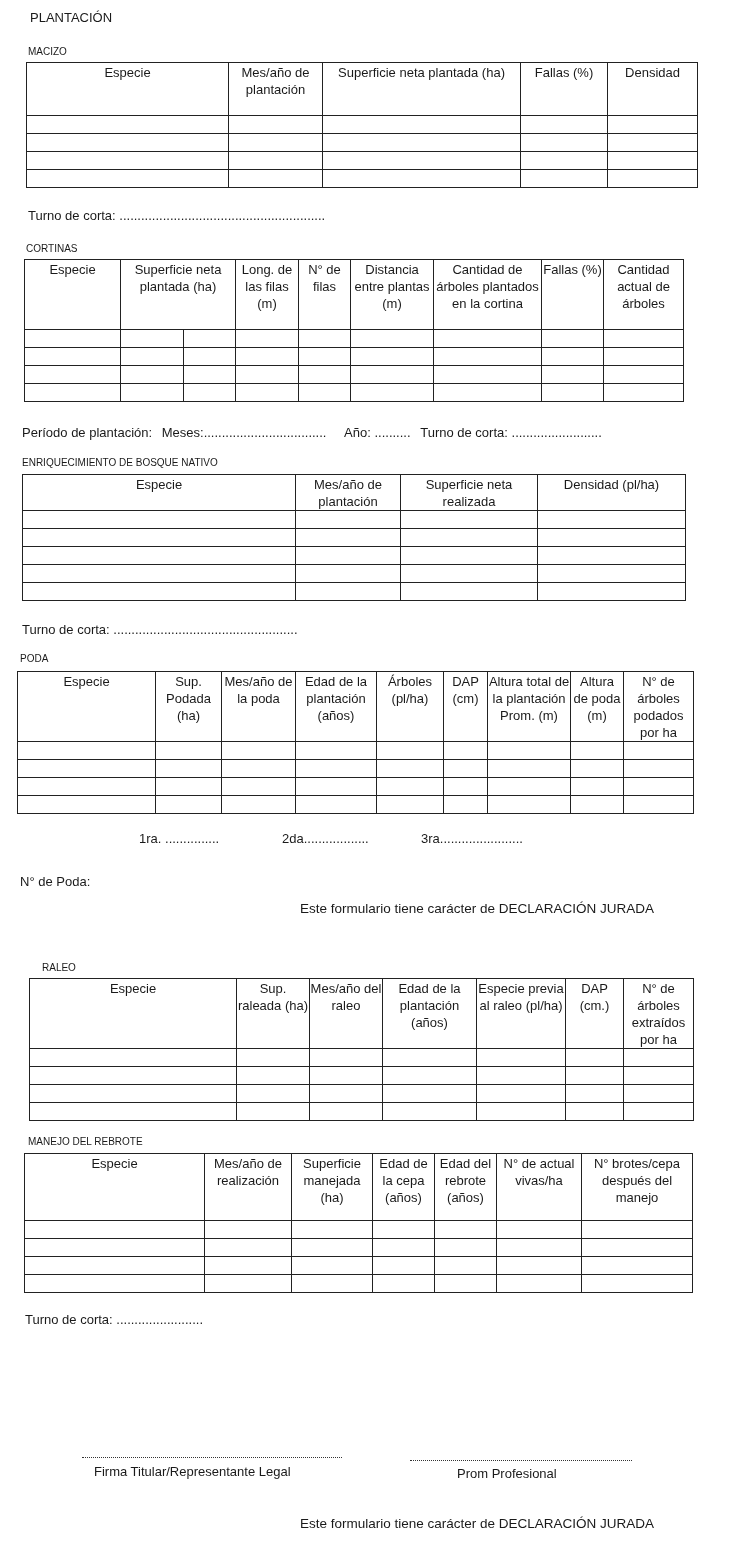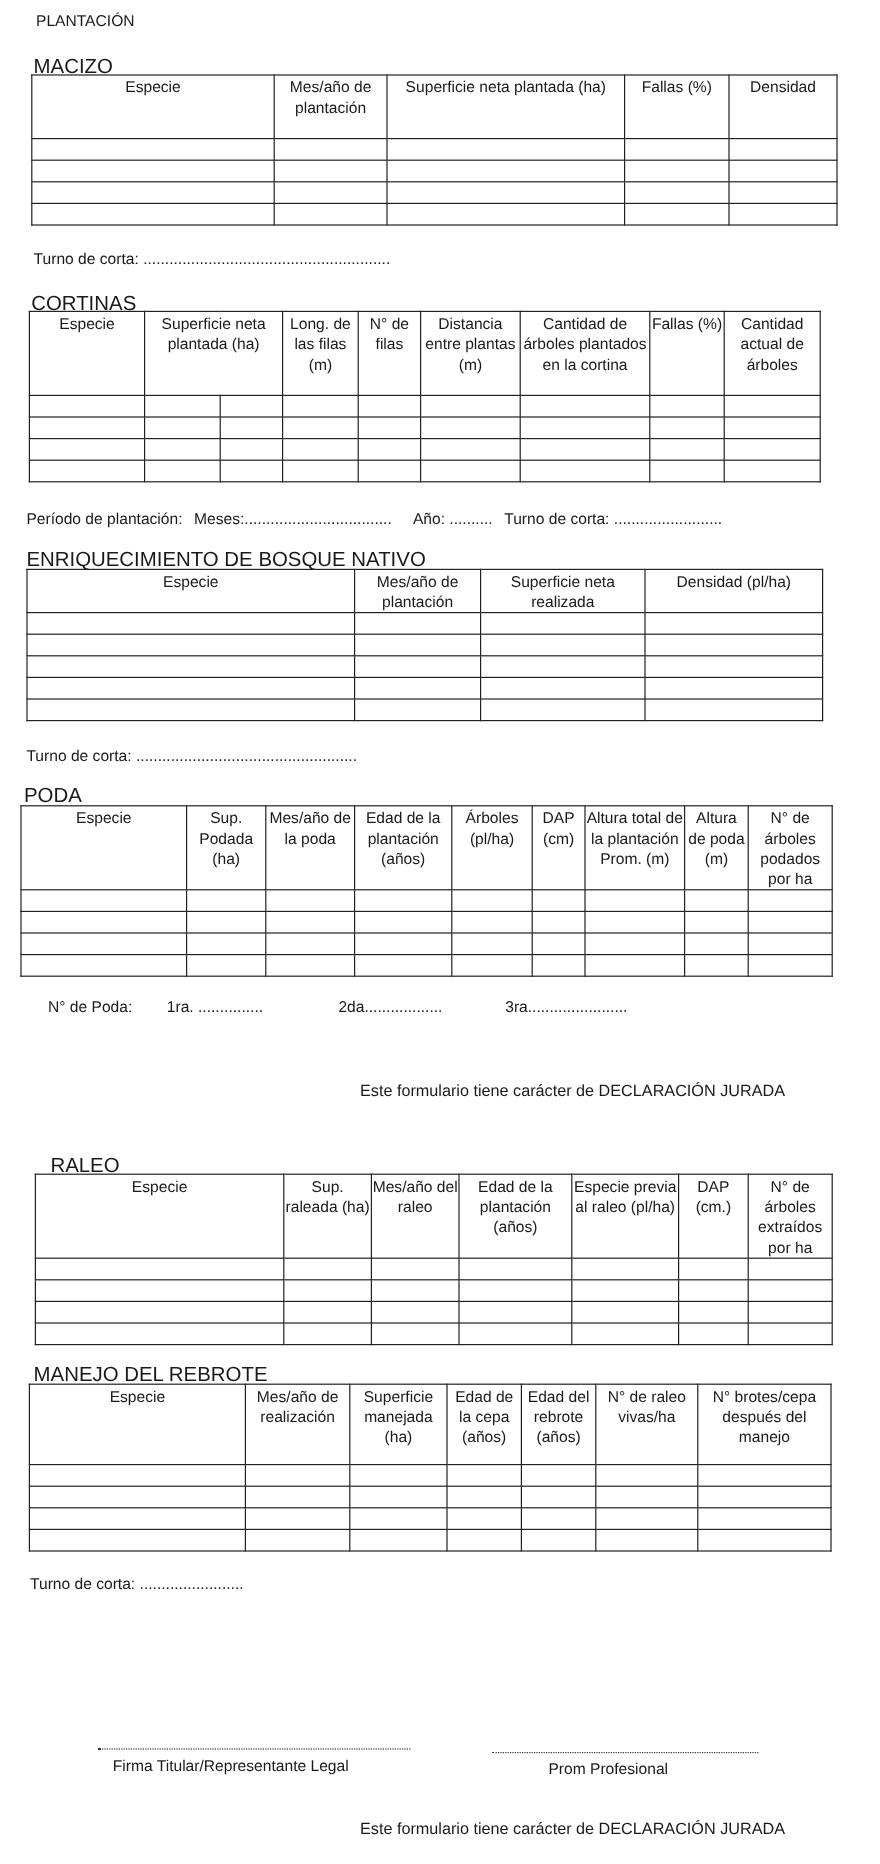--- a/index.html
+++ b/index.html
@@ -1,18 +1,18 @@
 <!DOCTYPE html>
 <html><head>
 <meta charset="utf-8">
 <style>
   html, body { margin:0; padding:0; background:#fff; }
   body { width:733px; height:1553px; position:relative; font-family:"Liberation Sans", sans-serif; color:#1a1a1a; font-size:13px; overflow:hidden; }
   .abs { position:absolute; white-space:nowrap; }
-  .sec-title { position:absolute; font-size:17px; letter-spacing:0; }
+  .sec-title { position:absolute; font-size:10px; letter-spacing:0; }
   table.form { position:absolute; border-collapse:collapse; table-layout:fixed; }
   table.form td, table.form th { border:1px solid #222; padding:0; font-weight:normal; font-size:13px; line-height:17px; text-align:center; vertical-align:top; overflow:hidden; }
   table.form th { padding-top:1px; }
   table.form tr.row td { height:17px; }
   .hdr-mid th { vertical-align:middle; }
   .dots { letter-spacing:0; }
   .sig-line { position:absolute; border-top:1px dotted #333; height:0; }
 </style>
 </head>
 <body>
@@ -266,21 +266,21 @@
         <td></td>
         <td></td>
         <td></td>
         <td></td>
         <td></td>
         <td></td>
         <td></td>
       </tr>
 </tbody>
   </table>
-<div class="abs" style="left:20px;top:831px;margin-left:20px;">
+<div class="abs" style="left:20px;top:874px;">
   <span>N° de Poda:</span>
 </div>
 <div class="abs" style="left:139px;top:831px;">
   <span>1ra.</span>
   <span class="dots">...............</span>
 </div>
 <div class="abs" style="left:282px;top:831px;">
   <span>2da.</span><span class="dots">.................</span>
 </div>
 <div class="abs" style="left:421px;top:831px;">
@@ -360,21 +360,21 @@
       <col style="width:85px">
       <col style="width:111px">
     </colgroup>
   <tbody>
       <tr style="height:67px" class="hdr-mid">
     <th>Especie</th>
     <th style="vertical-align:top">Mes/año de realización</th>
     <th style="vertical-align:top">Superficie manejada (ha)</th>
     <th style="vertical-align:top">Edad de la cepa (años)</th>
     <th style="vertical-align:top">Edad del rebrote (años)</th>
-    <th style="vertical-align:top">N° de raleo vivas/ha</th>
+    <th style="vertical-align:top">N° de actual vivas/ha</th>
     <th style="vertical-align:top">N° brotes/cepa después del manejo</th>
   </tr>
   <tr class="row">
         <td></td>
         <td></td>
         <td></td>
         <td></td>
         <td></td>
         <td></td>
         <td></td>

